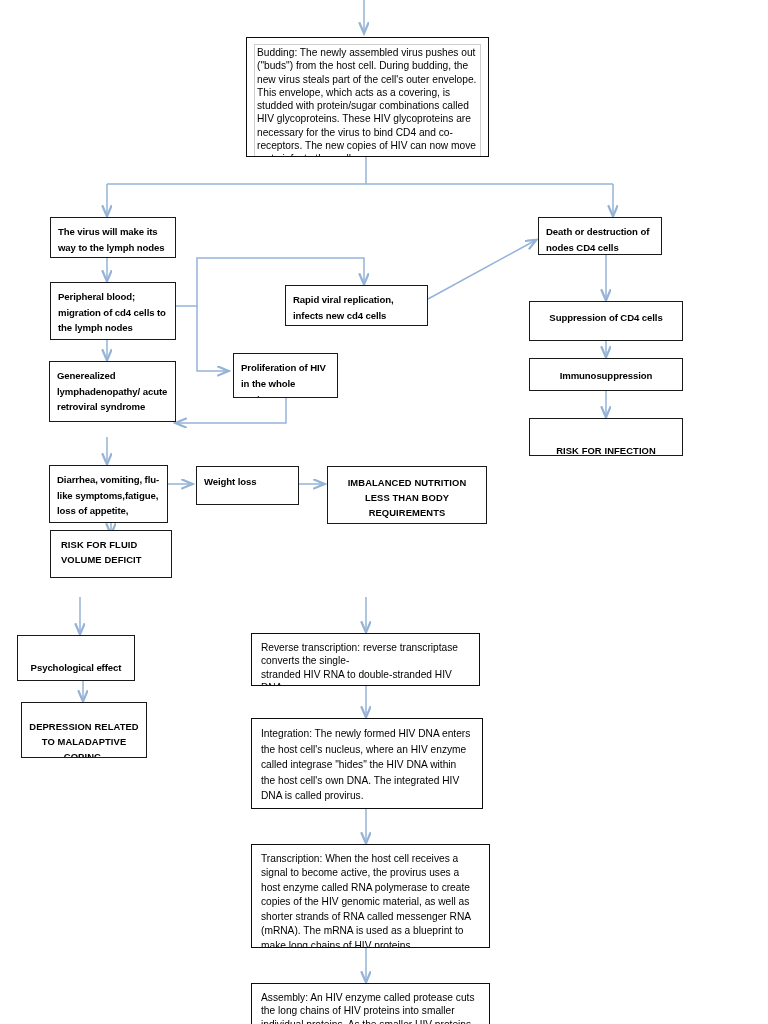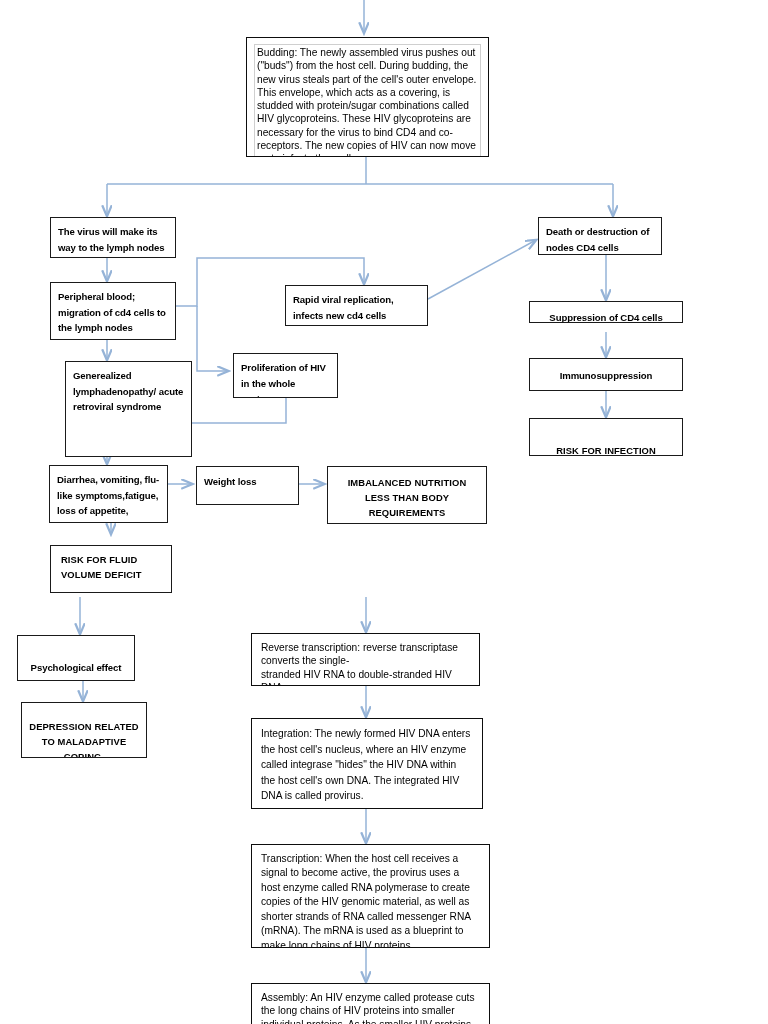--- a/index.html
+++ b/index.html
@@ -131,53 +131,53 @@
   </div>
 
   <div class="node step" style="left:50px; top:217px; width:126px; height:41px;">
     <span>The virus will make its way to the lymph nodes</span>
   </div>
 
   <div class="node step" style="left:50px; top:282px; width:126px; height:58px;">
     <span>Peripheral blood; migration of cd4 cells to the lymph nodes</span>
   </div>
 
-  <div class="node step" style="left:49px; top:361px; width:127px; height:96px;margin-left:16px;">
+  <div class="node step" style="left:49px; top:361px; width:127px; height:61px;">
     <span>Generealized lymphadenopathy/ acute retroviral syndrome</span>
   </div>
 
   <div class="node step" style="left:285px; top:285px; width:143px; height:41px;">
     <span>Rapid viral replication, infects new cd4 cells</span>
   </div>
 
   <div class="node step" style="left:233px; top:353px; width:105px; height:45px;">
     <span>Proliferation of HIV in the whole system</span>
   </div>
 
   <div class="node step" style="left:538px; top:217px; width:124px; height:38px;">
     <span>Death or destruction of nodes CD4 cells</span>
   </div>
 
-  <div class="node step center" style="left:529px; top:301px; width:154px; height:22px; padding-top:8px;">
+  <div class="node step center" style="left:529px; top:301px; width:154px; height:40px; padding-top:8px;">
     <span>Suppression of CD4 cells</span>
   </div>
 
   <div class="node step center" style="left:529px; top:358px; width:154px; height:33px; padding-top:9px;">
     <span>Immunosuppression</span>
   </div>
 
   <div class="node diag" style="left:529px; top:418px; width:154px; height:38px; padding-top:24px;">
     <span>RISK FOR INFECTION</span>
   </div>
 
   <div class="node step" style="left:49px; top:465px; width:119px; height:58px;">
     <span>Diarrhea, vomiting, flu-like symptoms,fatigue, loss of appetite,</span>
   </div>
 
-  <div class="node diag" style="left:50px; top:545px; width:122px; height:48px; text-align:left; padding-left:10px; ">
+  <div class="node diag" style="left:50px; top:530px; width:122px; height:48px; text-align:left; padding-left:10px; ">
     <span>RISK FOR FLUID VOLUME DEFICIT</span>
   </div>
 
   <div class="node step" style="left:196px; top:466px; width:103px; height:39px; padding-top:7px;">
     <span>Weight loss</span>
   </div>
 
   <div class="node diag" style="left:327px; top:466px; width:160px; height:58px; padding-top:8px;">
     <span>IMBALANCED NUTRITION LESS THAN BODY REQUIREMENTS</span>
   </div>

